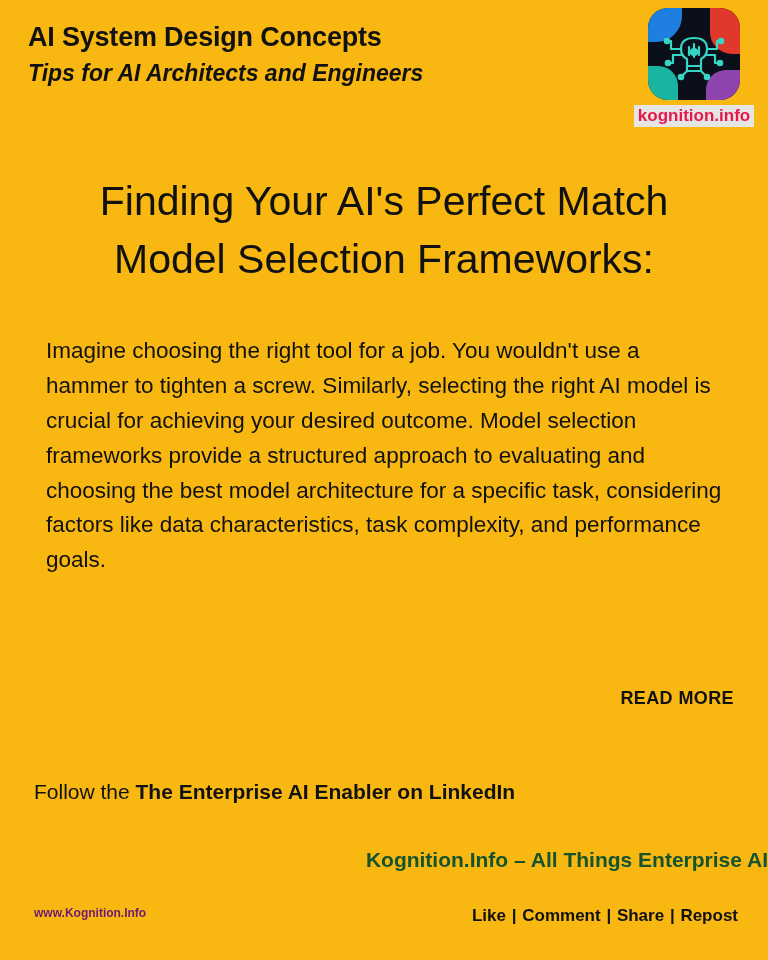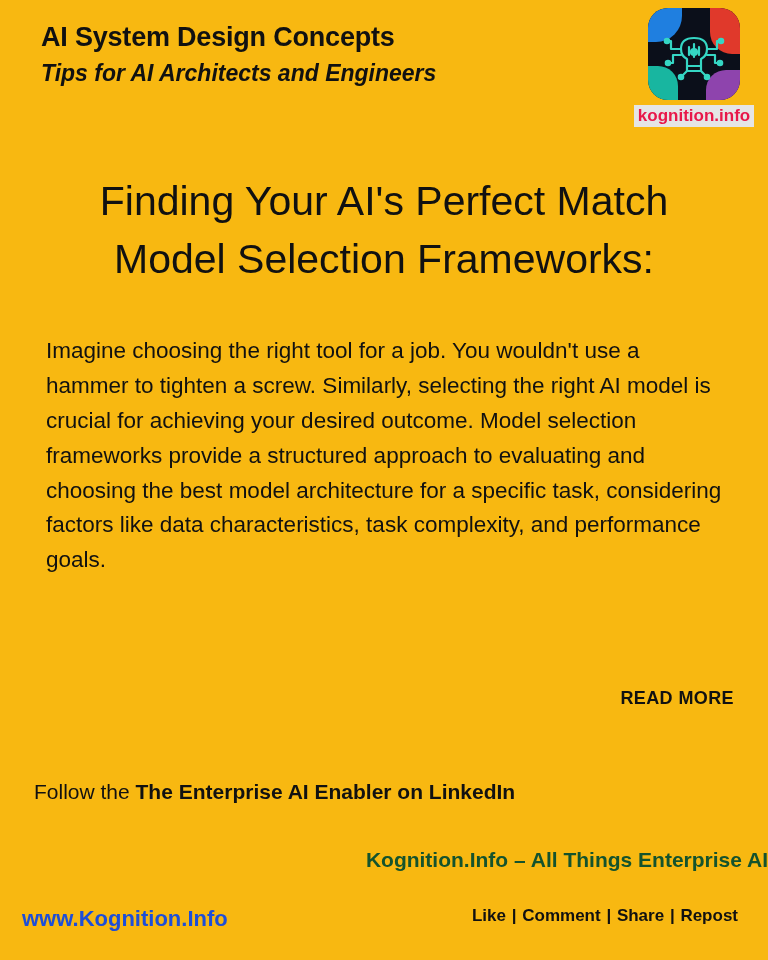--- a/index.html
+++ b/index.html
@@ -25,21 +25,21 @@
   
   .header {
     position: absolute;
     top: 0;
     left: 0;
     width: 768px;
     height: 140px;
   }
   .header-text {
     position: absolute;
-    left: 41px;
+    left: 28px;
     top: 22px;
     width: 600px;
   }
   .header-title {
     font-size: 27px;
     font-weight: bold;
     letter-spacing: -0.2px;
     line-height: 1.15;
     color: #111111;
   }
@@ -173,25 +173,25 @@
   }
   .footer-row {
     position: absolute;
     bottom: 30px;
     left: 0;
     width: 768px;
     height: 24px;
   }
   .footer-url {
     position: absolute;
-    left: 22px;
+    left: 34px;
     top: 0;
-    font-size: 22px;
-    font-weight: bold;
-    color: #1d4ed8;
+    font-size: 12px;
+    font-weight: bold;
+    color: #701a75;
   }
   .footer-actions {
     position: absolute;
     right: 30px;
     top: 0;
     font-size: 17px;
     font-weight: bold;
     color: #111111;
   }
   .footer-actions span {

